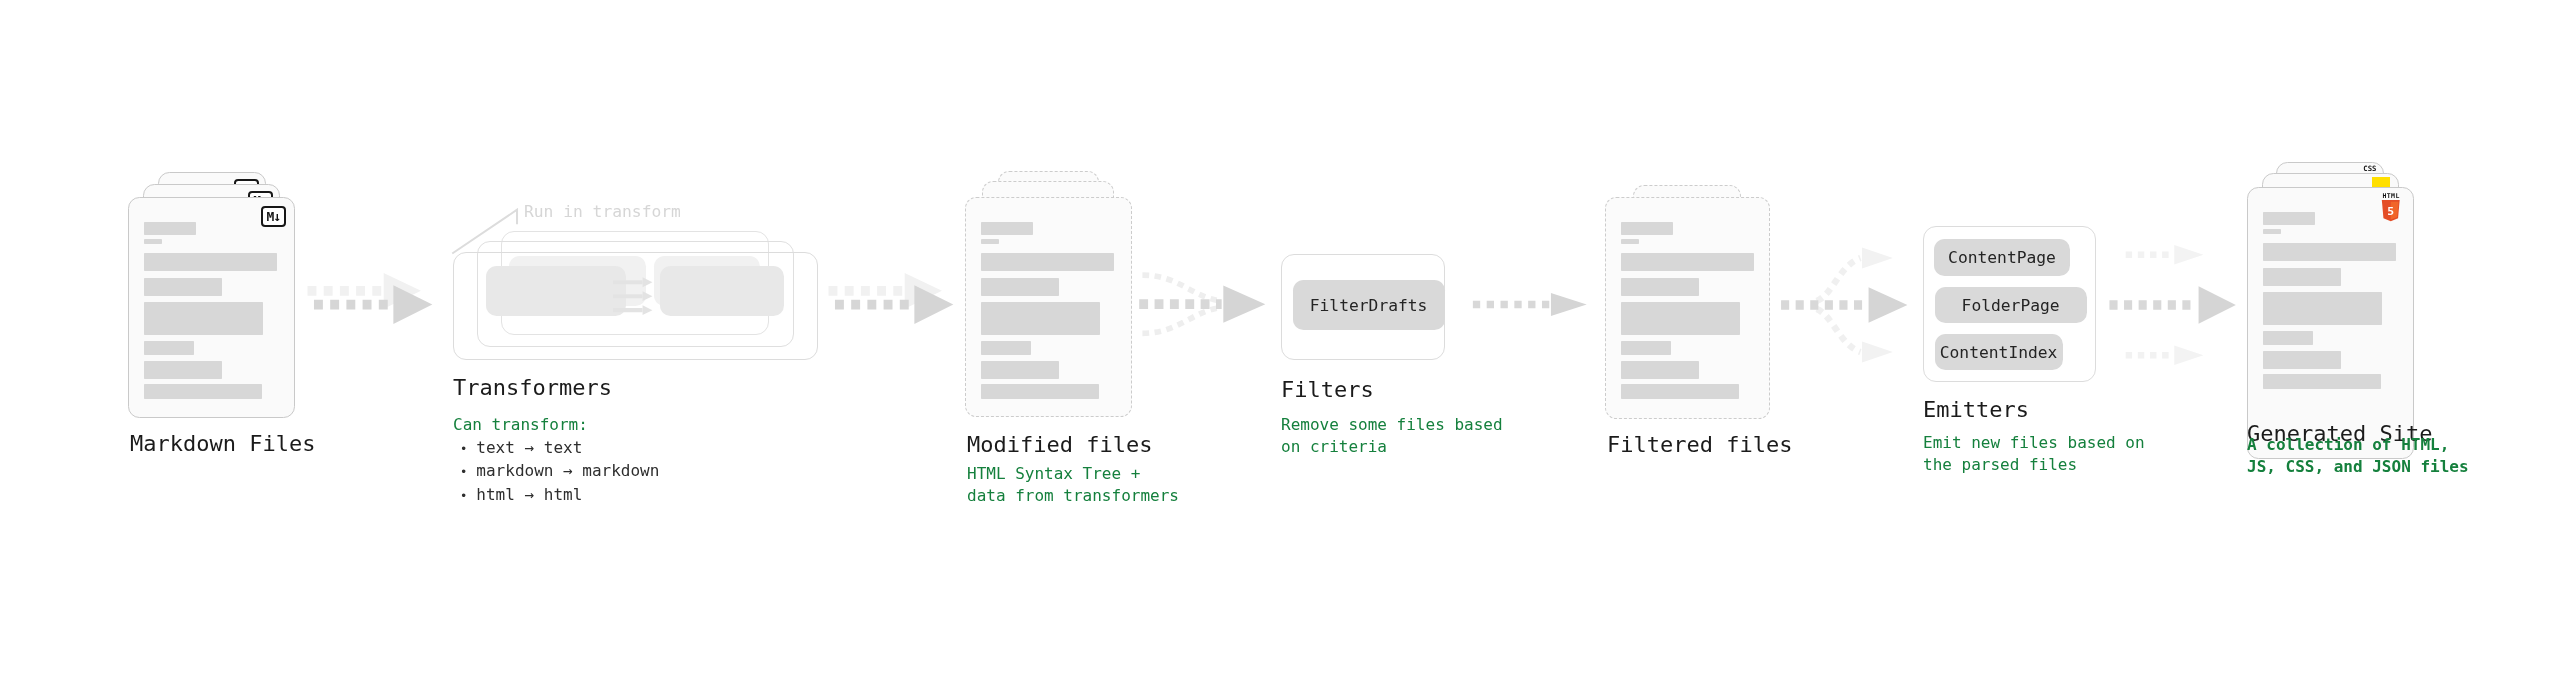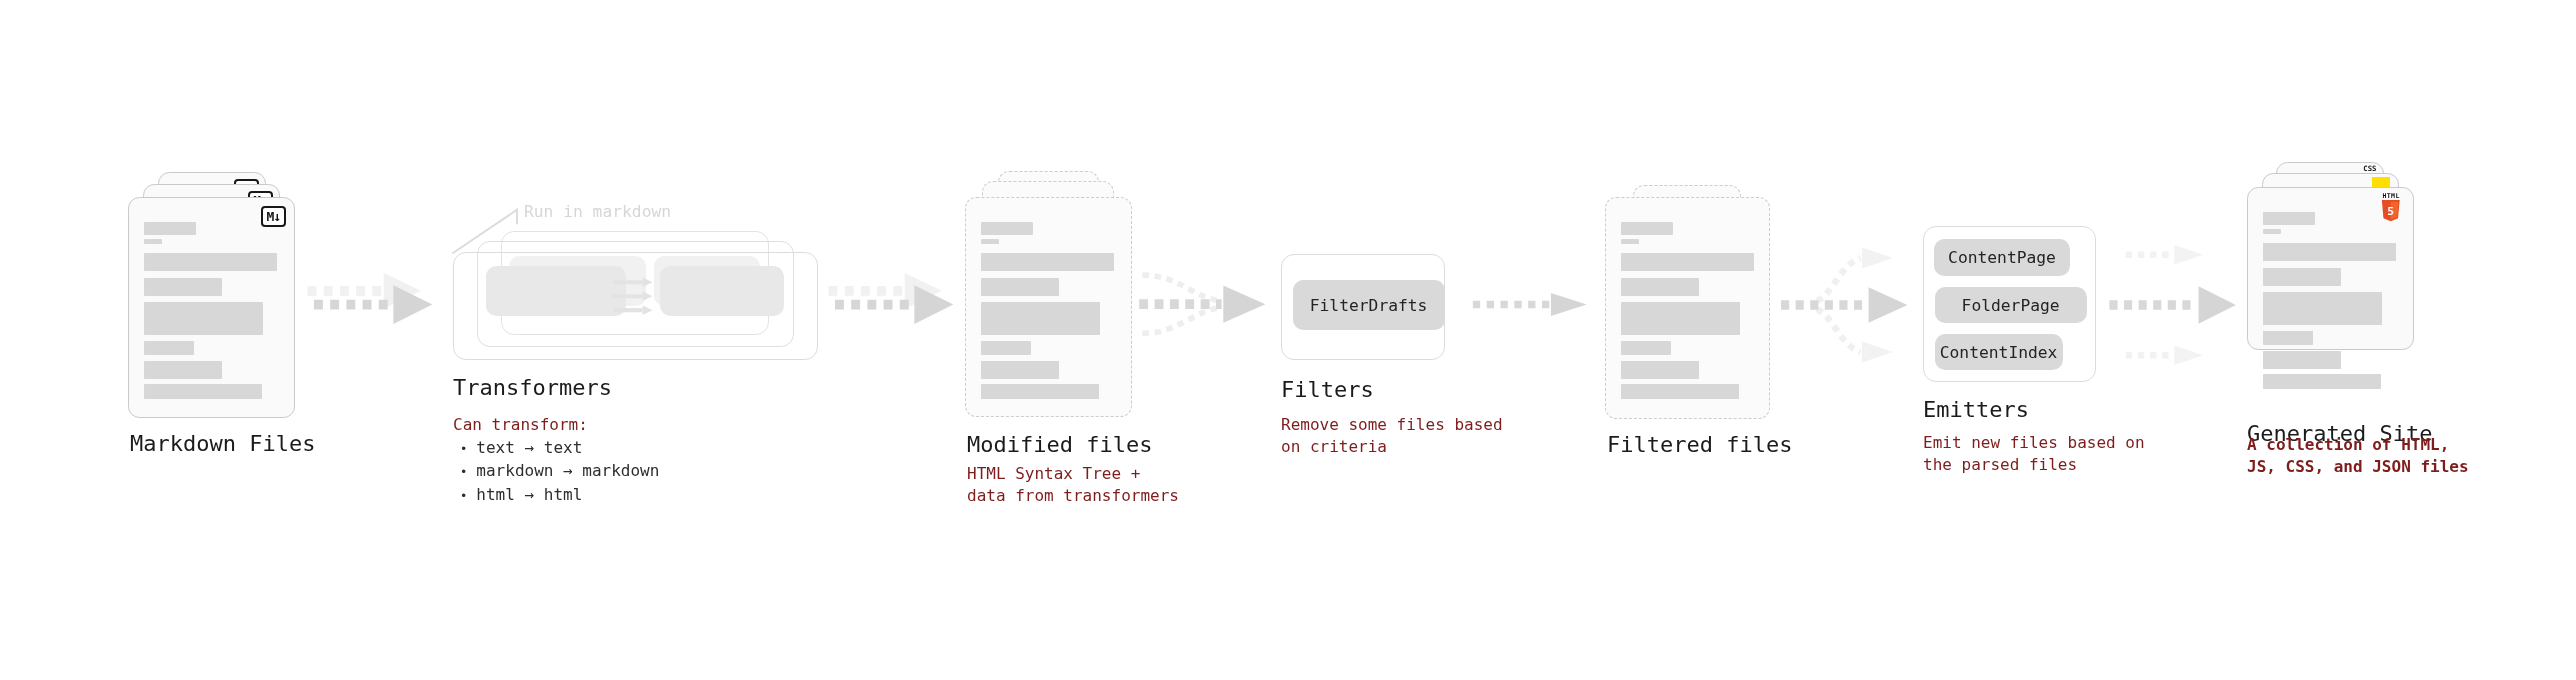--- a/index.html
+++ b/index.html
@@ -25,21 +25,21 @@
             padding:1.6px 3.3px 2.4px 3.3px;letter-spacing:-0.8px;}
   .doc.back .md-badge,.doc.mid .md-badge{top:5.7px;right:6.5px;}
   
   .panel{position:absolute;border:1.6px solid #dcdcdc;border-radius:13px;box-sizing:border-box;background:transparent;}
   .pill{position:absolute;background:#d9d9d9;border-radius:10.6px;display:flex;align-items:center;
         justify-content:center;font-size:16.3px;color:#242424;white-space:nowrap;}
   .gpill{position:absolute;border-radius:10.6px;}
   .g1{background:#e8e8e8;} .g2{background:#f1f1f1;}
   
   .title{position:absolute;font-size:22px;font-weight:500;color:#1b1b1b;white-space:nowrap;}
-  .body-text{position:absolute;font-size:16px;line-height:22px;color:#7f1d1d;white-space:pre-line;}
+  .body-text{position:absolute;font-size:16px;line-height:22px;color:#15803d;white-space:pre-line;}
   .annotation{position:absolute;font-size:16.3px;color:#d6d6d6;white-space:nowrap;}
   ul.bullets{position:absolute;list-style:none;margin:0;padding:0;font-size:16px;line-height:22.3px;color:#2e2e2e;}
   ul.bullets li{display:flex;align-items:baseline;gap:9px;}
   .bchar{font-size:12.2px;}
   .arrow{position:absolute;}
   
   .css-badge{position:absolute;top:2.4px;right:6.5px;font-size:7.3px;font-weight:700;color:#111;line-height:1;text-align:center;}
   .css-badge .bar{margin-top:0.8px;height:3.3px;width:100%;background:#2456d6;}
   .js-badge{position:absolute;top:3.3px;right:8.1px;width:18px;height:9.8px;background:#ffdf00;}
   .html5-logo{position:absolute;top:4.9px;right:11.4px;width:21px;text-align:center;}
@@ -77,21 +77,21 @@
     <path d="M8 50 H100" stroke="#f1f1f1" stroke-width="12" stroke-dasharray="11 9" fill="none"></path>
     <polygon points="102,28 102,72 148,50" fill="#f1f1f1"></polygon>
     <path d="M16 67 H112" stroke="#d6d6d6" stroke-width="12" stroke-dasharray="11 9" fill="none"></path>
     <polygon points="114,43 114,91 162,67" fill="#d5d5d5"></polygon>
   </svg>
 
   <div>
     <svg class="arrow" style="left:449px;top:203px;" width="81" height="54" viewBox="0 0 100 66">
       <polyline points="4,62 84,8 84,26" stroke="#dcdcdc" stroke-width="2.5" fill="none"></polyline>
     </svg>
-    <div class="annotation" style="left:524px;top:202px;">Run in markdown</div>
+    <div class="annotation" style="left:524px;top:202px;">Run in transform</div>
 
     <div class="panel" style="left:501px;top:231px;width:268px;height:104px;border-color:#e3e3e3;">
       <div class="gpill g2" style="left:6.5px;top:23.6px;width:137px;height:50px;"></div>
       <div class="gpill g2" style="right:8.1px;top:23.6px;width:106px;height:50px;"></div>
     </div>
     <div class="panel" style="left:477px;top:241px;width:317px;height:106px;border-color:#dfdfdf;">
       <div class="gpill g1" style="left:8.1px;top:24.4px;width:140px;height:50px;"></div>
       <div class="gpill g1" style="right:9px;top:24.4px;width:124px;height:50px;"></div>
     </div>
     <div class="panel" style="left:453px;top:252px;width:365px;height:108px;">
@@ -218,21 +218,21 @@
   <div>
     <div class="doc back" style="left:2276px;top:162px;width:108px;height:81px;">
       <div class="css-badge">
         <span>CSS</span>
         <div class="bar"></div>
       </div>
     </div>
     <div class="doc mid" style="left:2262px;top:173px;width:137px;height:89px;">
       <div class="js-badge"></div>
     </div>
-    <div class="doc front" style="left:2247px;top:187px;width:167px;height:163px;">
+    <div class="doc front" style="left:2247px;top:187px;width:167px;height:272px;">
       <div class="html5-logo">
         <div class="h5word">HTML</div>
         <svg width="19.5" height="22" viewBox="0 0 24 27">
           <polygon points="1,0 23,0 21,22.5 12,26 3,22.5" fill="#e44d26"></polygon>
           <polygon points="12,2 21.6,2 19.9,21.2 12,24.1" fill="#f16529"></polygon>
           <text x="12" y="19" text-anchor="middle" font-size="14" font-weight="bold" fill="#ffffff">5</text>
         </svg>
       </div>
       <div class="sk">
         <i class="s1"></i>

